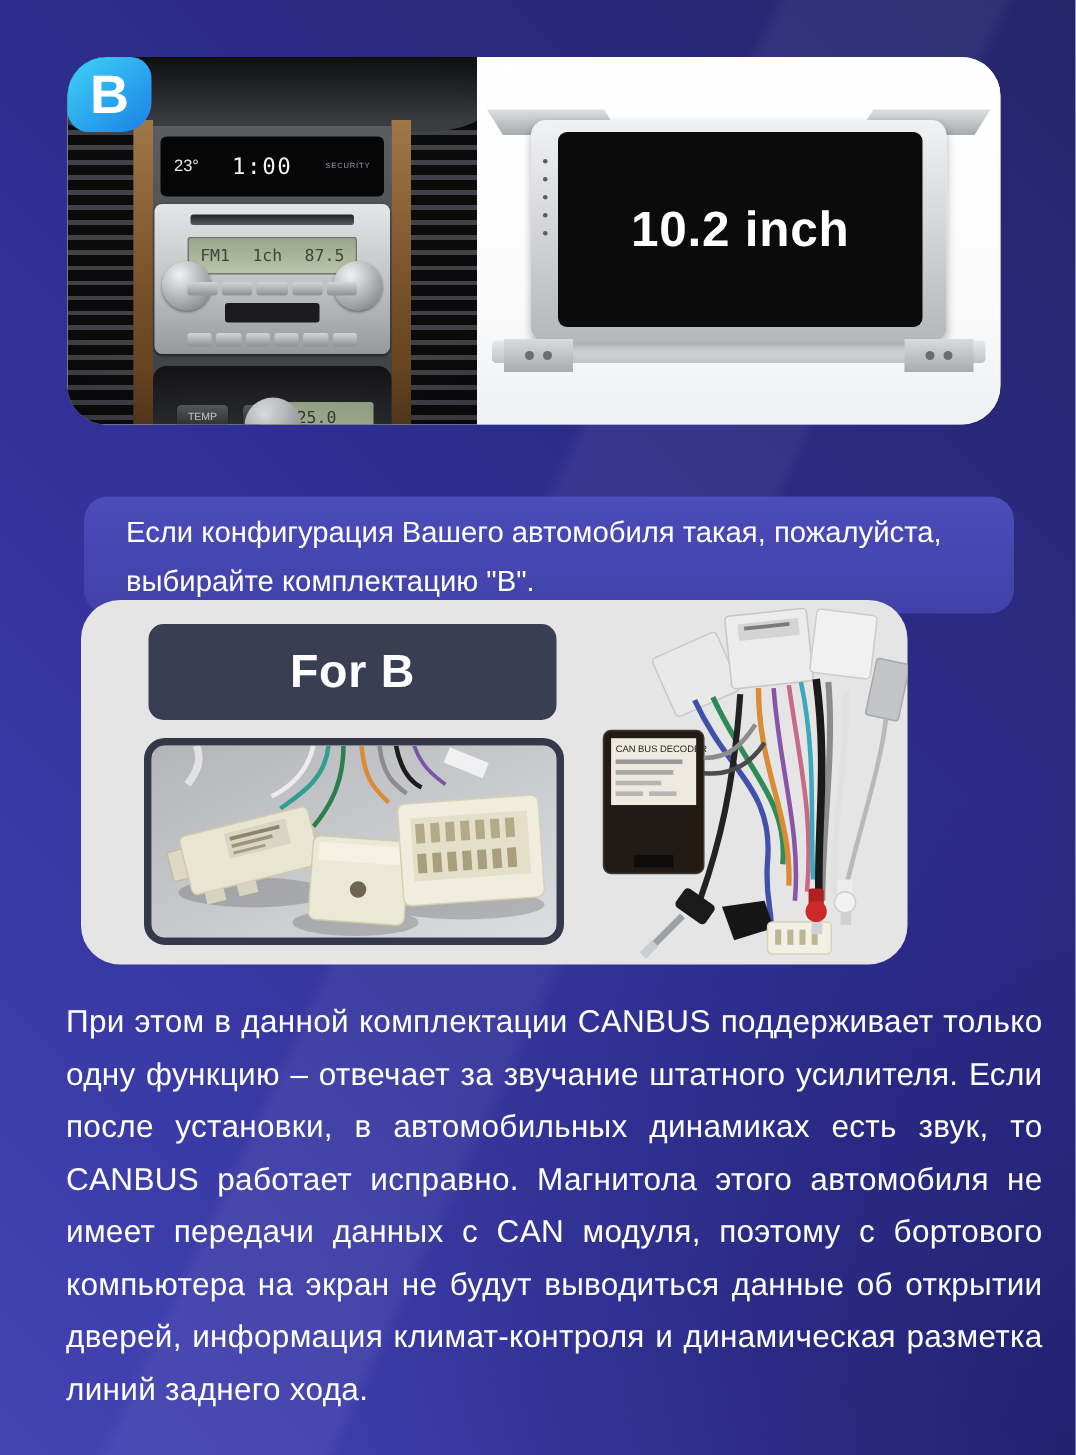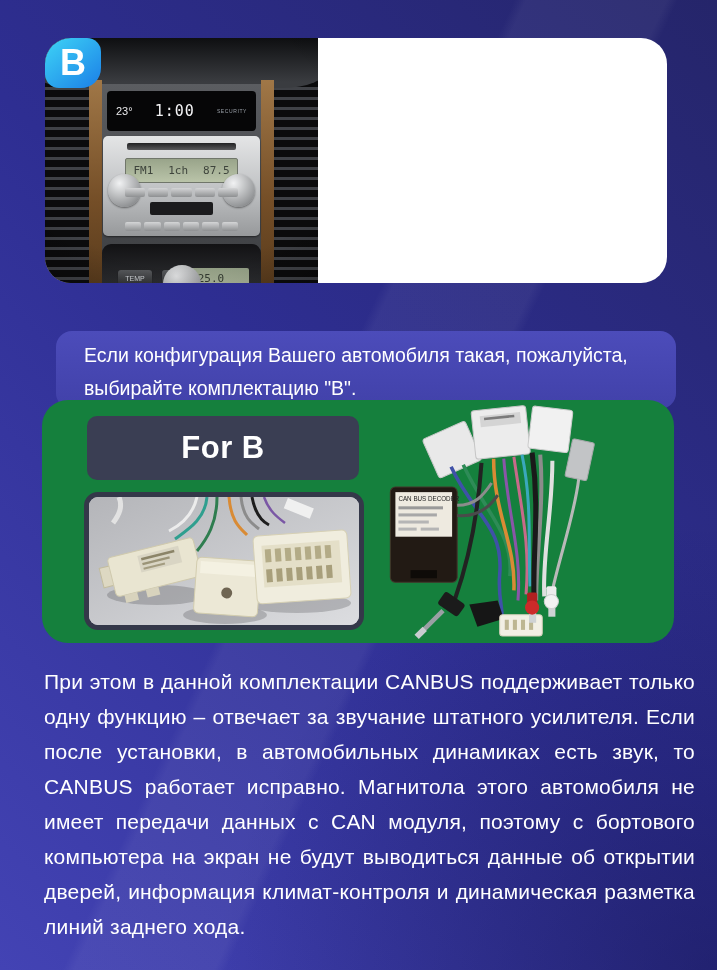--- a/index.html
+++ b/index.html
@@ -90,21 +90,21 @@
   .foot i{width:6px;height:6px;border-radius:50%;background:#6b6e70;}
   .hu-shadow{position:absolute;left:30px;right:30px;bottom:16px;height:16px;z-index:0;
     background:radial-gradient(50% 50% at 50% 50%, rgba(0,0,0,.25), transparent 70%);}
 
   
   .note-panel{position:absolute;left:56px;top:287px;width:620px;height:78px;box-sizing:border-box;
     background:linear-gradient(180deg,#4c4cba,#4141a9);border-radius:16px;
     color:#fff;font-size:19.5px;line-height:33px;padding:8px 28px;margin-top:44px;}
 
   
-  .card-kit{position:absolute;left:42px;top:400px;width:632px;height:243px;background:#15803d;
+  .card-kit{position:absolute;left:54px;top:400px;width:551px;height:243px;background:#e5e5e5;
     border-radius:26px;overflow:hidden;}
   .kit-title-pill{position:absolute;left:45px;top:16px;width:272px;height:64px;border-radius:10px;
     background:#3a3e53;display:flex;align-items:center;justify-content:center;}
   .kit-title{color:#fff;font-size:31px;font-weight:bold;letter-spacing:.5px;}
   .kit-photo{position:absolute;left:42px;top:92px;width:280px;height:138px;box-sizing:border-box;
     border:5px solid #343849;border-radius:14px;overflow:hidden;background:#c7c8cb;}
   .kit-photo svg{display:block;}
   .kit-harness{position:absolute;left:338px;top:2px;width:286px;height:238px;}
 
   
@@ -159,20 +159,48 @@
       <div class="climate">
         <div class="cbtn tempb">TEMP</div>
         <div class="cbtn autob">AUTO</div>
         <div class="clcd">25.0</div>
         <div class="cknob"></div>
       </div>
     </div>
     <div class="vignette"></div>
   </div>
 
+  <div class="photo-unit">
+    <div class="hu-wrap">
+      <div class="hu-shadow"></div>
+      <div class="wing l"></div>
+      <div class="wing r"></div>
+      <div class="hu-base"></div>
+      <div class="hu-frame">
+        <div class="hu-btns">
+            <i></i>
+            <i></i>
+            <i></i>
+            <i></i>
+            <i></i>
+          </div>
+        <div class="hu-screen">
+          <span class="screen-label">10.2 inch</span>
+        </div>
+      </div>
+      <div class="foot fl">
+          <i></i>
+          <i></i>
+        </div>
+      <div class="foot fr">
+          <i></i>
+          <i></i>
+        </div>
+    </div>
+  </div>
 
 </div>
 
 <div class="badge-b">
   <span>B</span>
 </div>
 
 <div class="note-panel">
   <span>Если конфигурация Вашего автомобиля такая, пожалуйста, выбирайте комплектацию "B".</span>
 </div>

